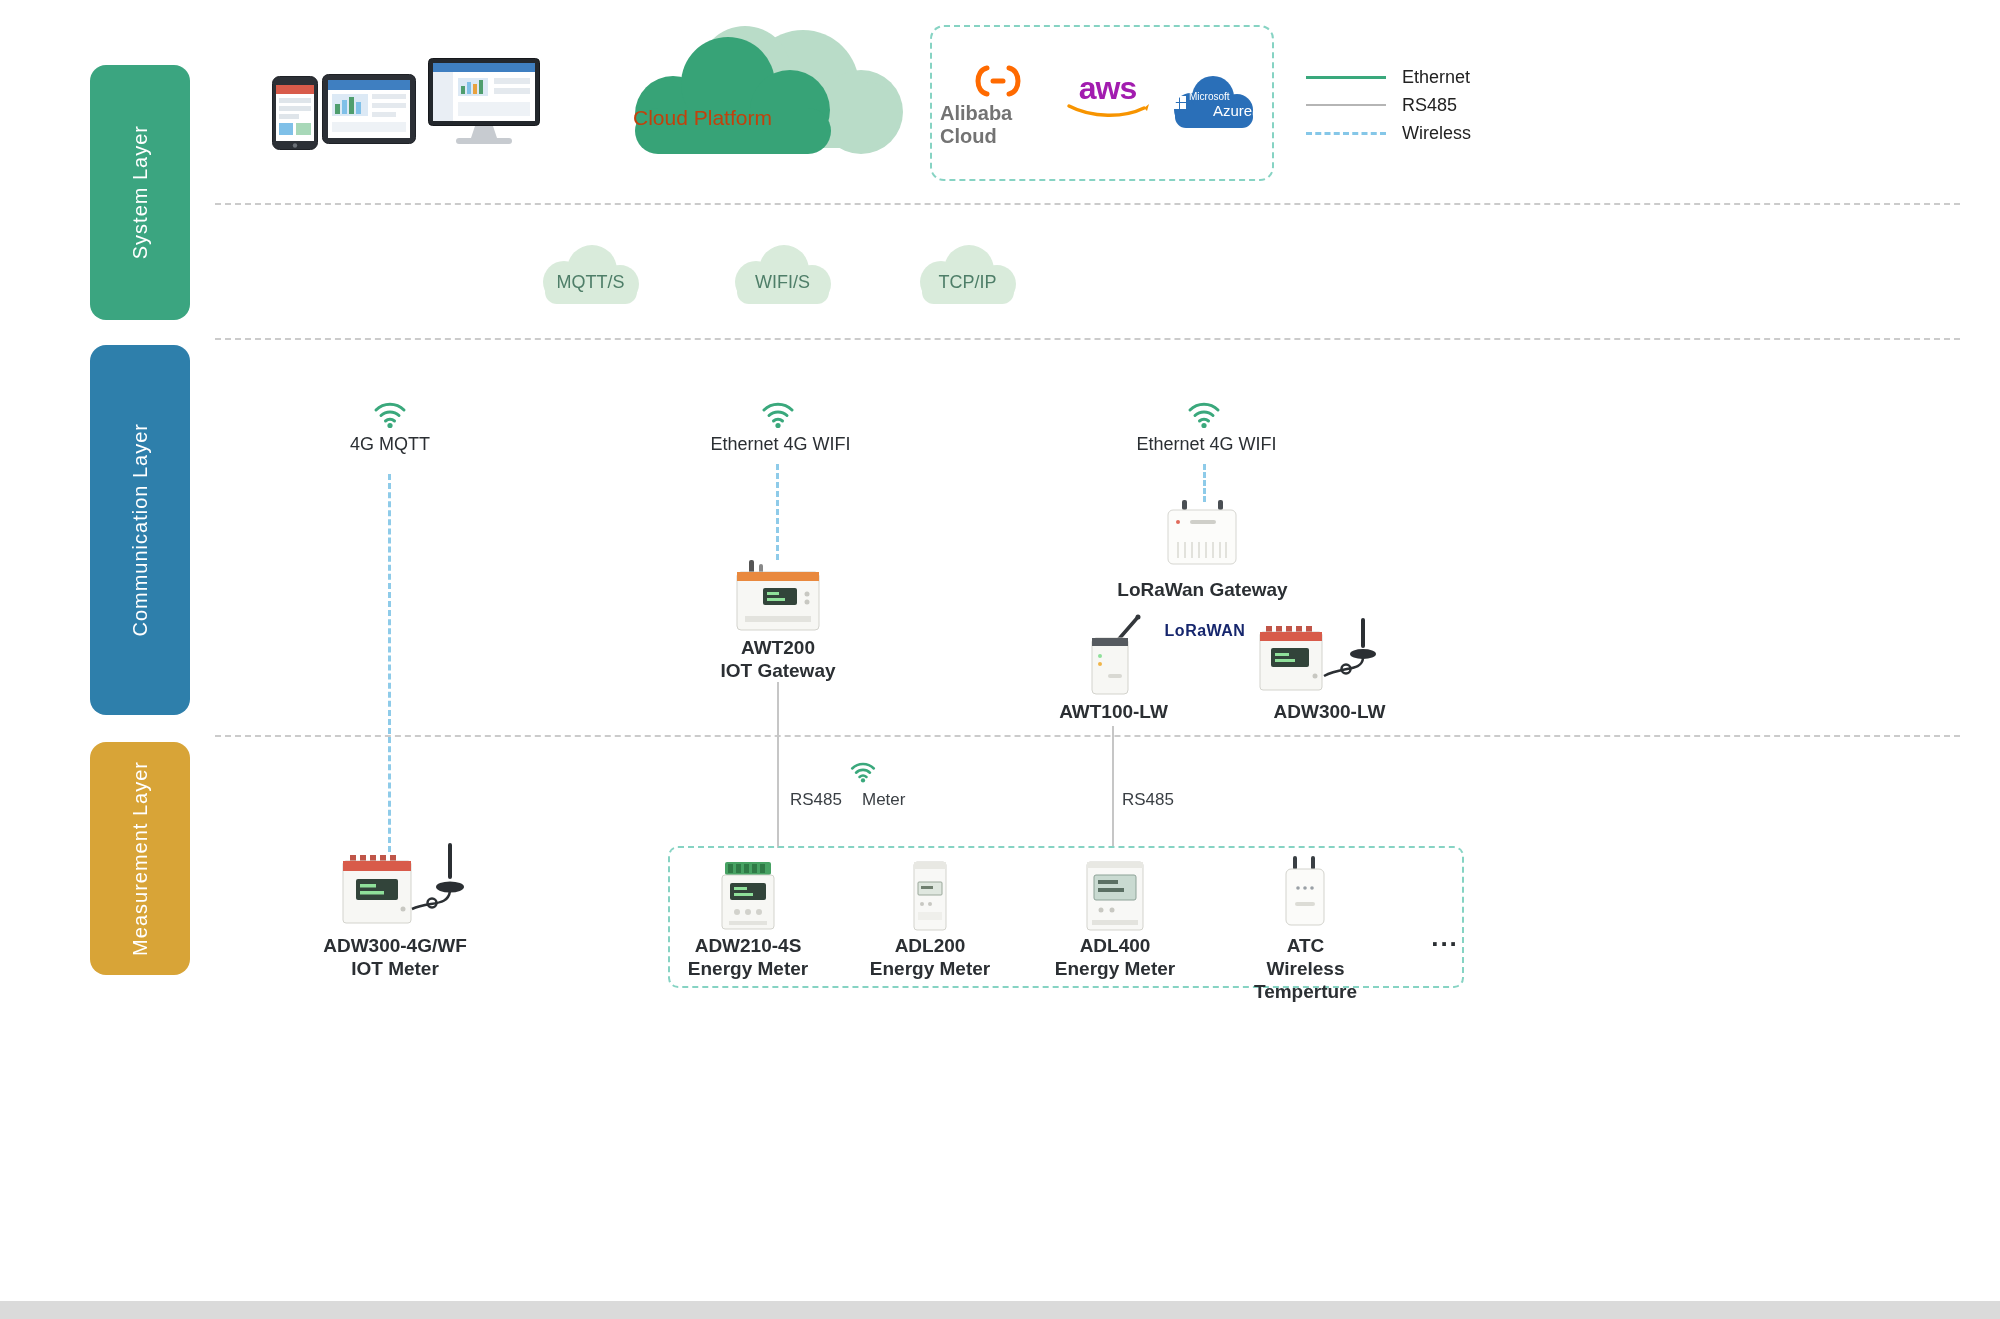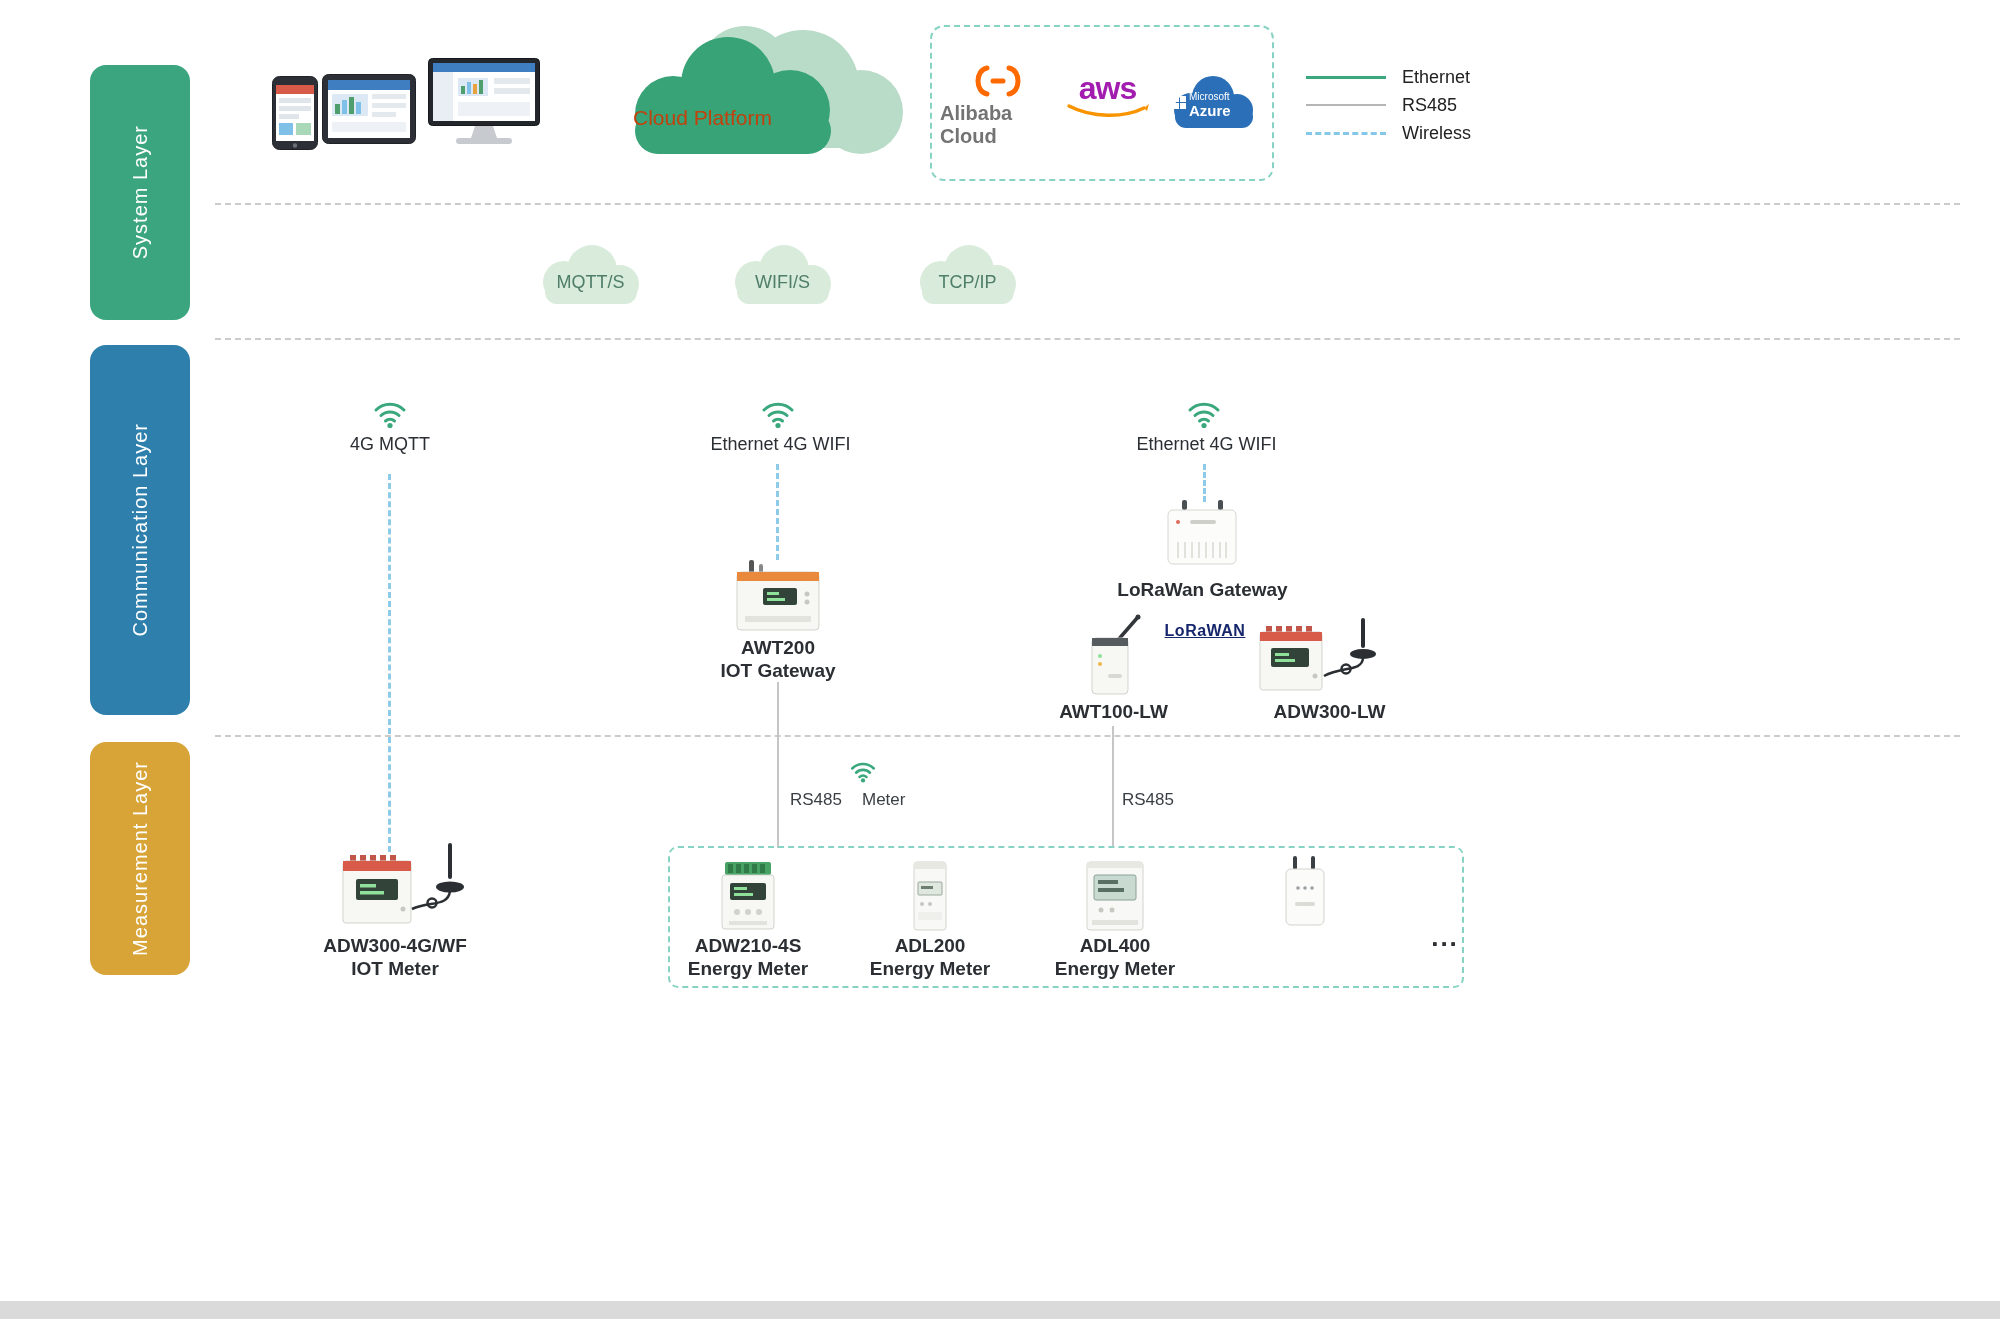--- a/index.html
+++ b/index.html
@@ -48,21 +48,21 @@
   .line-wireless{border-top:3px dashed #85c7e8;}
   .legend-row .lg-label{font-size:18px;color:#222;}
 
   
   .provider{position:absolute;display:flex;flex-direction:column;align-items:center;}
   .alibaba-label{color:#737373;font-size:20px;font-weight:700;margin-top:4px;}
   .aws-word{color:#a21caf;font-size:32px;font-weight:800;line-height:0.9;letter-spacing:-1px;}
   .azure-wrap{position:absolute;width:100px;height:64px;}
   .azure-text{position:absolute;left:26px;top:22px;color:#ffffff;line-height:1.05;}
   .azure-text .ms{font-size:10px;display:block;}
-  .azure-text .az{font-size:15px;font-weight:700;display:block;}
+  .azure-text .az{font-size:15px;font-weight:400;display:block;margin-left:24px;}
   .win-icon{position:absolute;left:10px;top:26px;}
 
   .bottom-strip{position:absolute;left:0;top:1301px;width:2000px;height:18px;background:#dadada;}
 </style>
 </head>
 <body>
 
 <div class="canvas">
 
   <div class="layer-label ll-system" style="left:90px;top:65px;height:255px;">
@@ -300,21 +300,21 @@
         <line x1="30" y1="42" x2="30" y2="58"></line>
           <line x1="37" y1="42" x2="37" y2="58"></line>
         <line x1="44" y1="42" x2="44" y2="58"></line>
           <line x1="51" y1="42" x2="51" y2="58"></line>
         <line x1="58" y1="42" x2="58" y2="58"></line>
           <line x1="64" y1="42" x2="64" y2="58"></line>
       </g>
     </svg>
   </div>
   <div class="dev-label" style="left:1110px;top:578px;width:185px;">LoRaWan Gateway</div>
-  <div class="lorawan-logo" style="left:1160px;top:622px;width:90px;text-decoration:underline;">LoRaWAN</div>
+  <div class="lorawan-logo" style="left:1160px;top:622px;width:90px;">LoRaWAN</div>
 
   <div class="abs" style="left:1078px;top:612px;">
     <svg width="70" height="85" viewBox="0 0 70 85">
       <path d="M40 28 L60 5" stroke="#33373b" stroke-width="3.5" stroke-linecap="round"></path>
       <circle cx="60" cy="5" r="2.5" fill="#33373b"></circle>
       <rect x="14" y="26" width="36" height="56" rx="4" fill="#f7f7f4" stroke="#d3d3cd"></rect>
       <rect x="14" y="26" width="36" height="8" fill="#565b60"></rect>
       <circle cx="22" cy="44" r="2" fill="#8fe09a"></circle>
       <circle cx="22" cy="52" r="2" fill="#f0b54a"></circle>
       <rect x="30" y="62" width="14" height="4" rx="2" fill="#d9d9d3"></rect>
@@ -452,17 +452,21 @@
     <svg width="50" height="72" viewBox="0 0 50 72">
       <rect x="13" y="0" width="4" height="14" rx="2" fill="#3a3f44"></rect>
       <rect x="31" y="0" width="4" height="14" rx="2" fill="#3a3f44"></rect>
       <rect x="6" y="13" width="38" height="56" rx="5" fill="#fbfbf9" stroke="#d3d3cd"></rect>
       <circle cx="18" cy="32" r="1.8" fill="#9aa0a6"></circle>
         <circle cx="25" cy="32" r="1.8" fill="#9aa0a6"></circle>
       <circle cx="32" cy="32" r="1.8" fill="#9aa0a6"></circle>
       <rect x="15" y="46" width="20" height="4" rx="2" fill="#dcdcd6"></rect>
     </svg>
   </div>
+  <div class="dev-label" style="left:1213px;top:934px;width:185px;">
+    <span class="sub">ATC</span>
+    <span class="sub">Wireless Temperture</span>
+  </div>
 
   <div class="ellipsis" style="left:1425px;top:922px;width:40px;text-align:center;">...</div>
 
   <div class="bottom-strip"></div>
 </div>
 
 </body></html>

